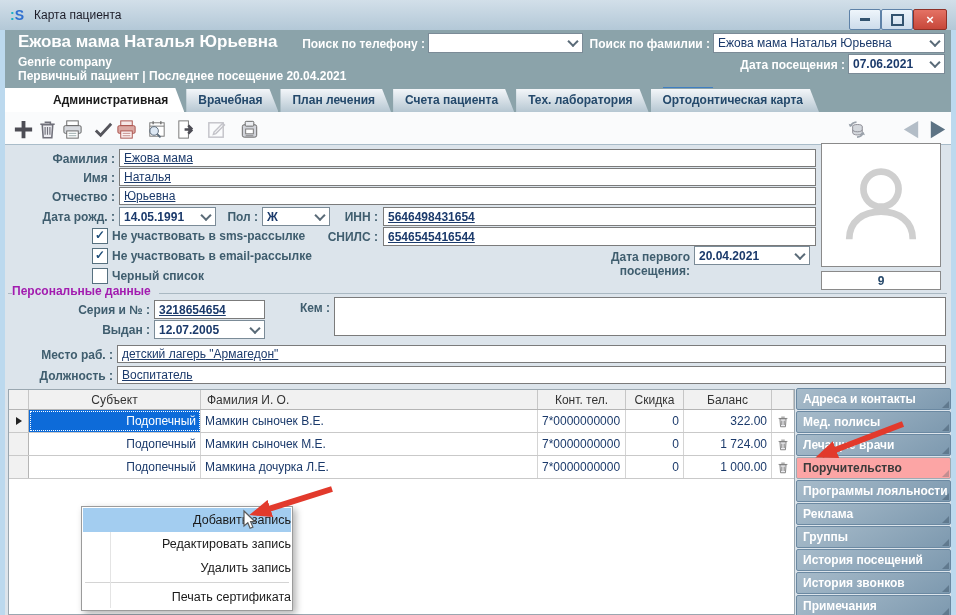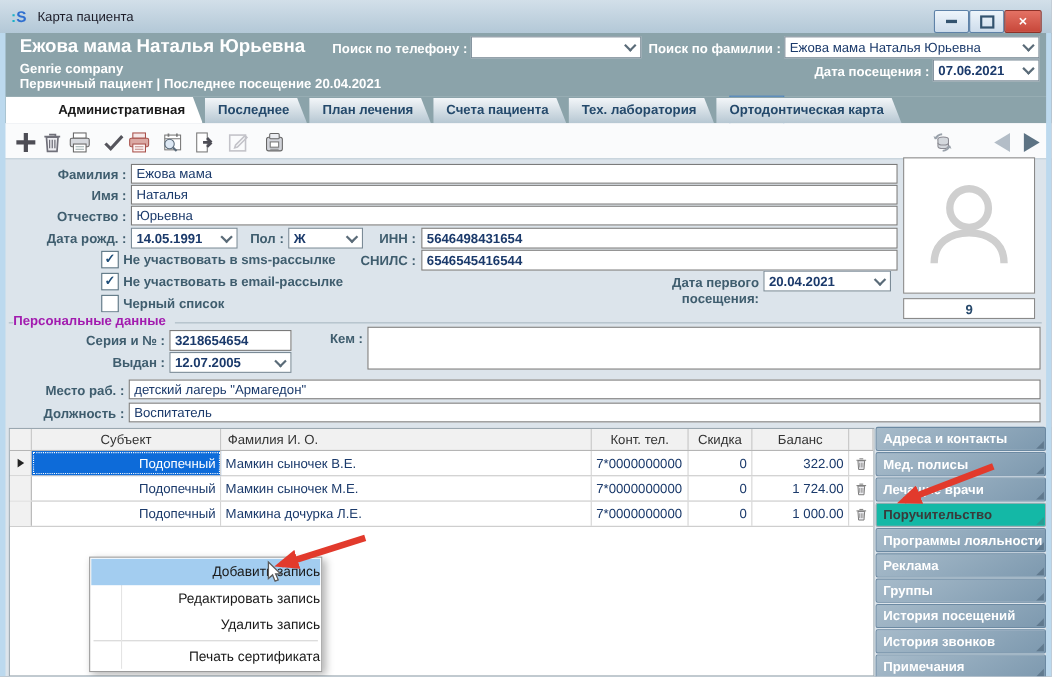--- a/index.html
+++ b/index.html
@@ -32,21 +32,21 @@
   .tabbar{left:0;top:88px;width:956px;height:24px;background:#8ba3aa;display:flex;align-items:flex-end;padding-left:5px;box-sizing:border-box;}
   .tab{height:23px;line-height:23px;padding:0 16px 0 12px;margin-right:2px;font-size:12px;font-weight:bold;color:#24496b;background:linear-gradient(#f3f6f9,#b6c7d2);clip-path:polygon(0 0,calc(100% - 9px) 0,100% 100%,0 100%);cursor:pointer;}
   .tab.active{background:#fff;color:#1a1a1a;height:24px;line-height:24px;padding-left:48px;}
   
   .toolbar{left:0;top:112px;width:956px;height:33px;background:#fafbfc;border-bottom:1px solid #a9bcc9;box-sizing:border-box;}
   .tbtn{top:116px;width:26px;height:26px;display:flex;align-items:center;justify-content:center;cursor:pointer;}
   .tbtn svg{width:23px;height:23px;}
   
   .formbg{left:0;top:145px;width:956px;height:243px;background:#dce4eb;}
   .flbl{font-size:12px;font-weight:bold;color:#3f5d6e;text-align:right;}
-  .field{background:#fff;border:1px solid #7b7b7b;font-size:12px;color:#1b3a6b;display:flex;align-items:center;padding:0 4px;box-sizing:border-box;}
+  .field{background:#fff;border:1px solid #7b7b7b;font-size:12px;color:#1b3a6b;display:flex;align-items:center;padding:0 4px;box-sizing:border-box;text-decoration:underline;}
   .field.bold{font-weight:bold;}
   .cb{width:14px;height:14px;background:#fff;border:1px solid #56707f;display:flex;align-items:center;justify-content:center;font-size:12px;color:#1f4e79;font-weight:bold;cursor:pointer;}
   .cb.checked::after{content:"\2713";margin-top:-2px;}
   .cb-lbl{font-size:12px;font-weight:bold;color:#3f5d6e;}
   .group-line{height:1px;background:#a9b8c2;}
   .group-lbl{font-size:12px;font-weight:bold;color:#a21caf;background:#dce4eb;padding-right:8px;}
   .photo-box{left:821px;top:143px;width:120px;height:124px;background:#fff;border:1px solid #8a8a8a;display:flex;align-items:center;justify-content:center;box-sizing:border-box;}
   .photo-num{left:821px;top:271px;width:120px;height:19px;background:#fff;border:1px solid #8a8a8a;font-size:12px;font-weight:bold;color:#27496b;display:flex;align-items:center;justify-content:center;box-sizing:border-box;}
   
   .grid{left:8px;top:389px;width:787px;height:226px;background:#fff;border:1px solid #9aa7b0;box-sizing:border-box;}
@@ -60,21 +60,21 @@
   .c-phone{width:88px;}
   .c-disc{width:58px;justify-content:flex-end;}
   .c-bal{width:88px;justify-content:flex-end;}
   .c-del{width:22px;justify-content:center;border-right:none;cursor:pointer;}
   .cell-selected{background:#0d6bd9;color:#fff;outline:1px dotted #fff;outline-offset:-2px;}
   .row-arrow{width:0;height:0;border-left:6px solid #222;border-top:4px solid transparent;border-bottom:4px solid transparent;}
   
   .sidebar{left:796px;top:388px;width:155px;height:284px;display:flex;flex-direction:column;gap:1px;}
   .sbtn{position:relative;height:22px;flex:0 0 22px;background:linear-gradient(150deg,#a7bbca,#7d99af);border:1px solid #6b89a2;border-radius:2px;color:#fff;font-size:12px;font-weight:bold;display:flex;align-items:center;padding-left:6px;box-sizing:border-box;cursor:pointer;}
   .sbtn::after{content:"";position:absolute;right:1px;bottom:1px;border-bottom:7px solid rgba(40,60,80,.35);border-left:7px solid transparent;}
-  .sbtn.active{background:#14b8a6;color:#3a3a3a;border-color:#9fabb3;text-align:center;}
+  .sbtn.active{background:#fca5a5;color:#3a3a3a;border-color:#9fabb3;text-align:center;}
   .sbtn.active::after{border-bottom-color:rgba(90,100,110,.35);}
   
   .cmenu{left:81px;top:506px;width:208px;background:#fff;border:1px solid #9b9b9b;box-shadow:3px 3px 7px rgba(0,0,0,.3);z-index:50;padding:1px;text-align:right;}
   .cmenu::before{content:"";position:absolute;left:28px;top:2px;bottom:2px;width:1px;background:#e4e4e4;}
   .mitem{height:24px;line-height:24px;padding-left:36px;font-size:12.5px;color:#1a1a1a;cursor:pointer;position:relative;}
   .mitem.hl{background:#a3cdf0;}
   .msep{height:1px;background:#d4d4d4;margin:2px 2px;}
   
   .overlay{left:0;top:0;width:956px;height:615px;z-index:60;pointer-events:none;}
 </style>
@@ -114,21 +114,21 @@
     <div class="abs dop-btn" style="left:663px;top:21px;">Доп.</div>
     <div class="abs h-lbl" style="left:718px;top:28px;width:127px;">Дата посещения :</div>
     <div class="abs combo bold" style="left:848px;top:24px;width:97px;height:20px;">
         <span>07.06.2021</span>
         <span class="chev"></span>
       </div>
   </div>
 
   <div class="abs tabbar">
     <div class="tab active">Административная</div>
-    <div class="tab">Последнее</div>
+    <div class="tab">Врачебная</div>
     <div class="tab">План лечения</div>
     <div class="tab">Счета пациента</div>
     <div class="tab">Тех. лаборатория</div>
     <div class="tab">Ортодонтическая карта</div>
   </div>
 
   <div class="abs toolbar"></div>
   <div class="abs tbtn" style="left:10px;">
       <svg viewBox="0 0 24 24">
         <path d="M10 3h4v7h7v4h-7v7h-4v-7H3v-4h7z" fill="#4d4d55"></path>

